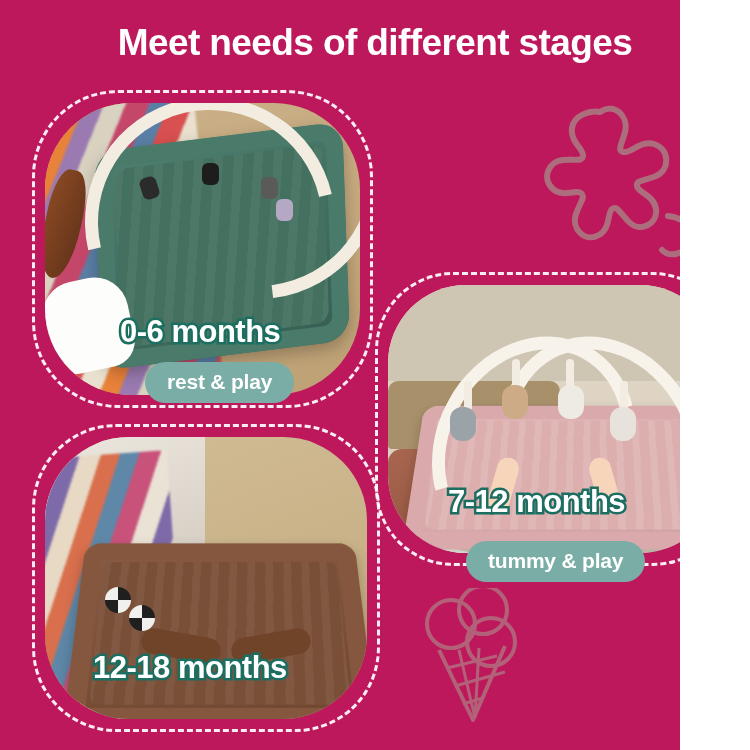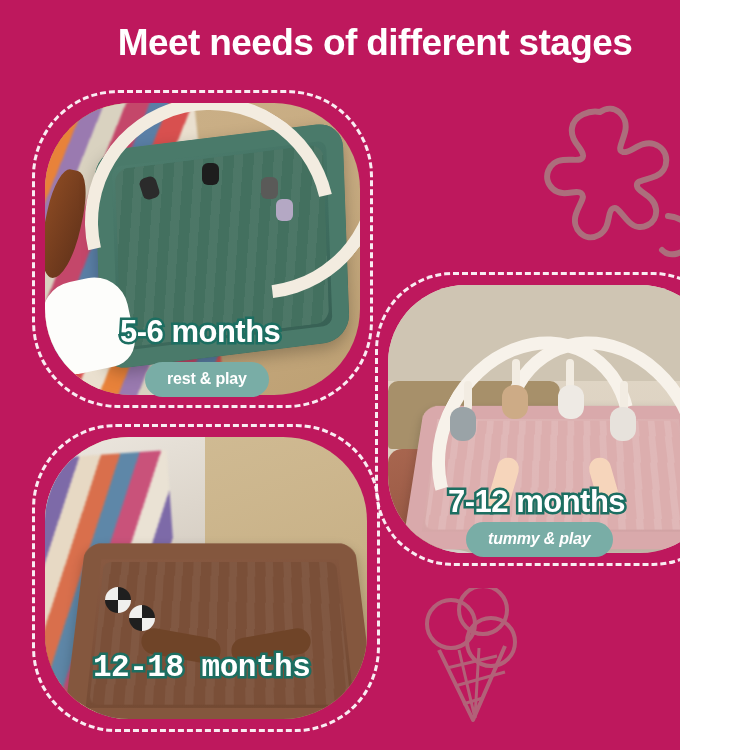--- a/index.html
+++ b/index.html
@@ -74,36 +74,36 @@
     white-space:nowrap;
     -webkit-text-stroke:5px #1c6e61;
     paint-order:stroke fill;
     z-index:6;
   }
 
   .stage-badge {
     position:absolute;
     background:#79ada6;
     color:#ffffff;
-    font-size:16px;
+    font-size:21px;
     font-weight:bold;
     letter-spacing:-0.2px;
     padding:8px 22px 9px;
     border-radius:999px;
     white-space:nowrap;
     z-index:7;
   }
 
   #label-0-6   { left:120px; top:314px; }
   #badge-0-6   { left:145px; top:362px; }
 
   #label-6-12  { left:448px; top:484px; }
-  #badge-6-12  { left:466px; top:522px;font-style:italic; }
-
-  #label-12-18 { left:93px;  top:650px;font-family:Liberation Mono, monospace; }
+  #badge-6-12  { left:466px; top:541px; }
+
+  #label-12-18 { left:93px;  top:650px; }
   #badge-12-18 { left:128px; top:700px; }
 
   
 
   
   .floor, .rug, .mat, .arch, .baby, .furn { position:absolute; }
 
   
   #scene-0-6 { background:linear-gradient(150deg,#cbb189 0%,#c8ac82 45%,#bda073 100%); }
   #scene-0-6 .rug {
@@ -279,21 +279,21 @@
         <div class="arch-b"></div>
         <div class="baby-body"></div>
         <div class="baby-head"></div>
         <div class="toy t1"></div>
         <div class="toy t2"></div>
         <div class="toy t3"></div>
         <div class="toy t4"></div>
       </div>
     </div>
   </div>
-  <div class="stage-label" id="label-0-6">5-6 months</div>
+  <div class="stage-label" id="label-0-6">0-6 months</div>
   <div class="stage-badge" id="badge-0-6">rest &amp; play</div>
 
   <div class="card" id="card-6-12">
     <div class="card-dash"></div>
     <div class="card-photo">
       <div class="scene" id="scene-6-12">
         <div class="wall"></div>
         <div class="sofa"></div>
         <div class="armchair"></div>
         <div class="table"></div>

